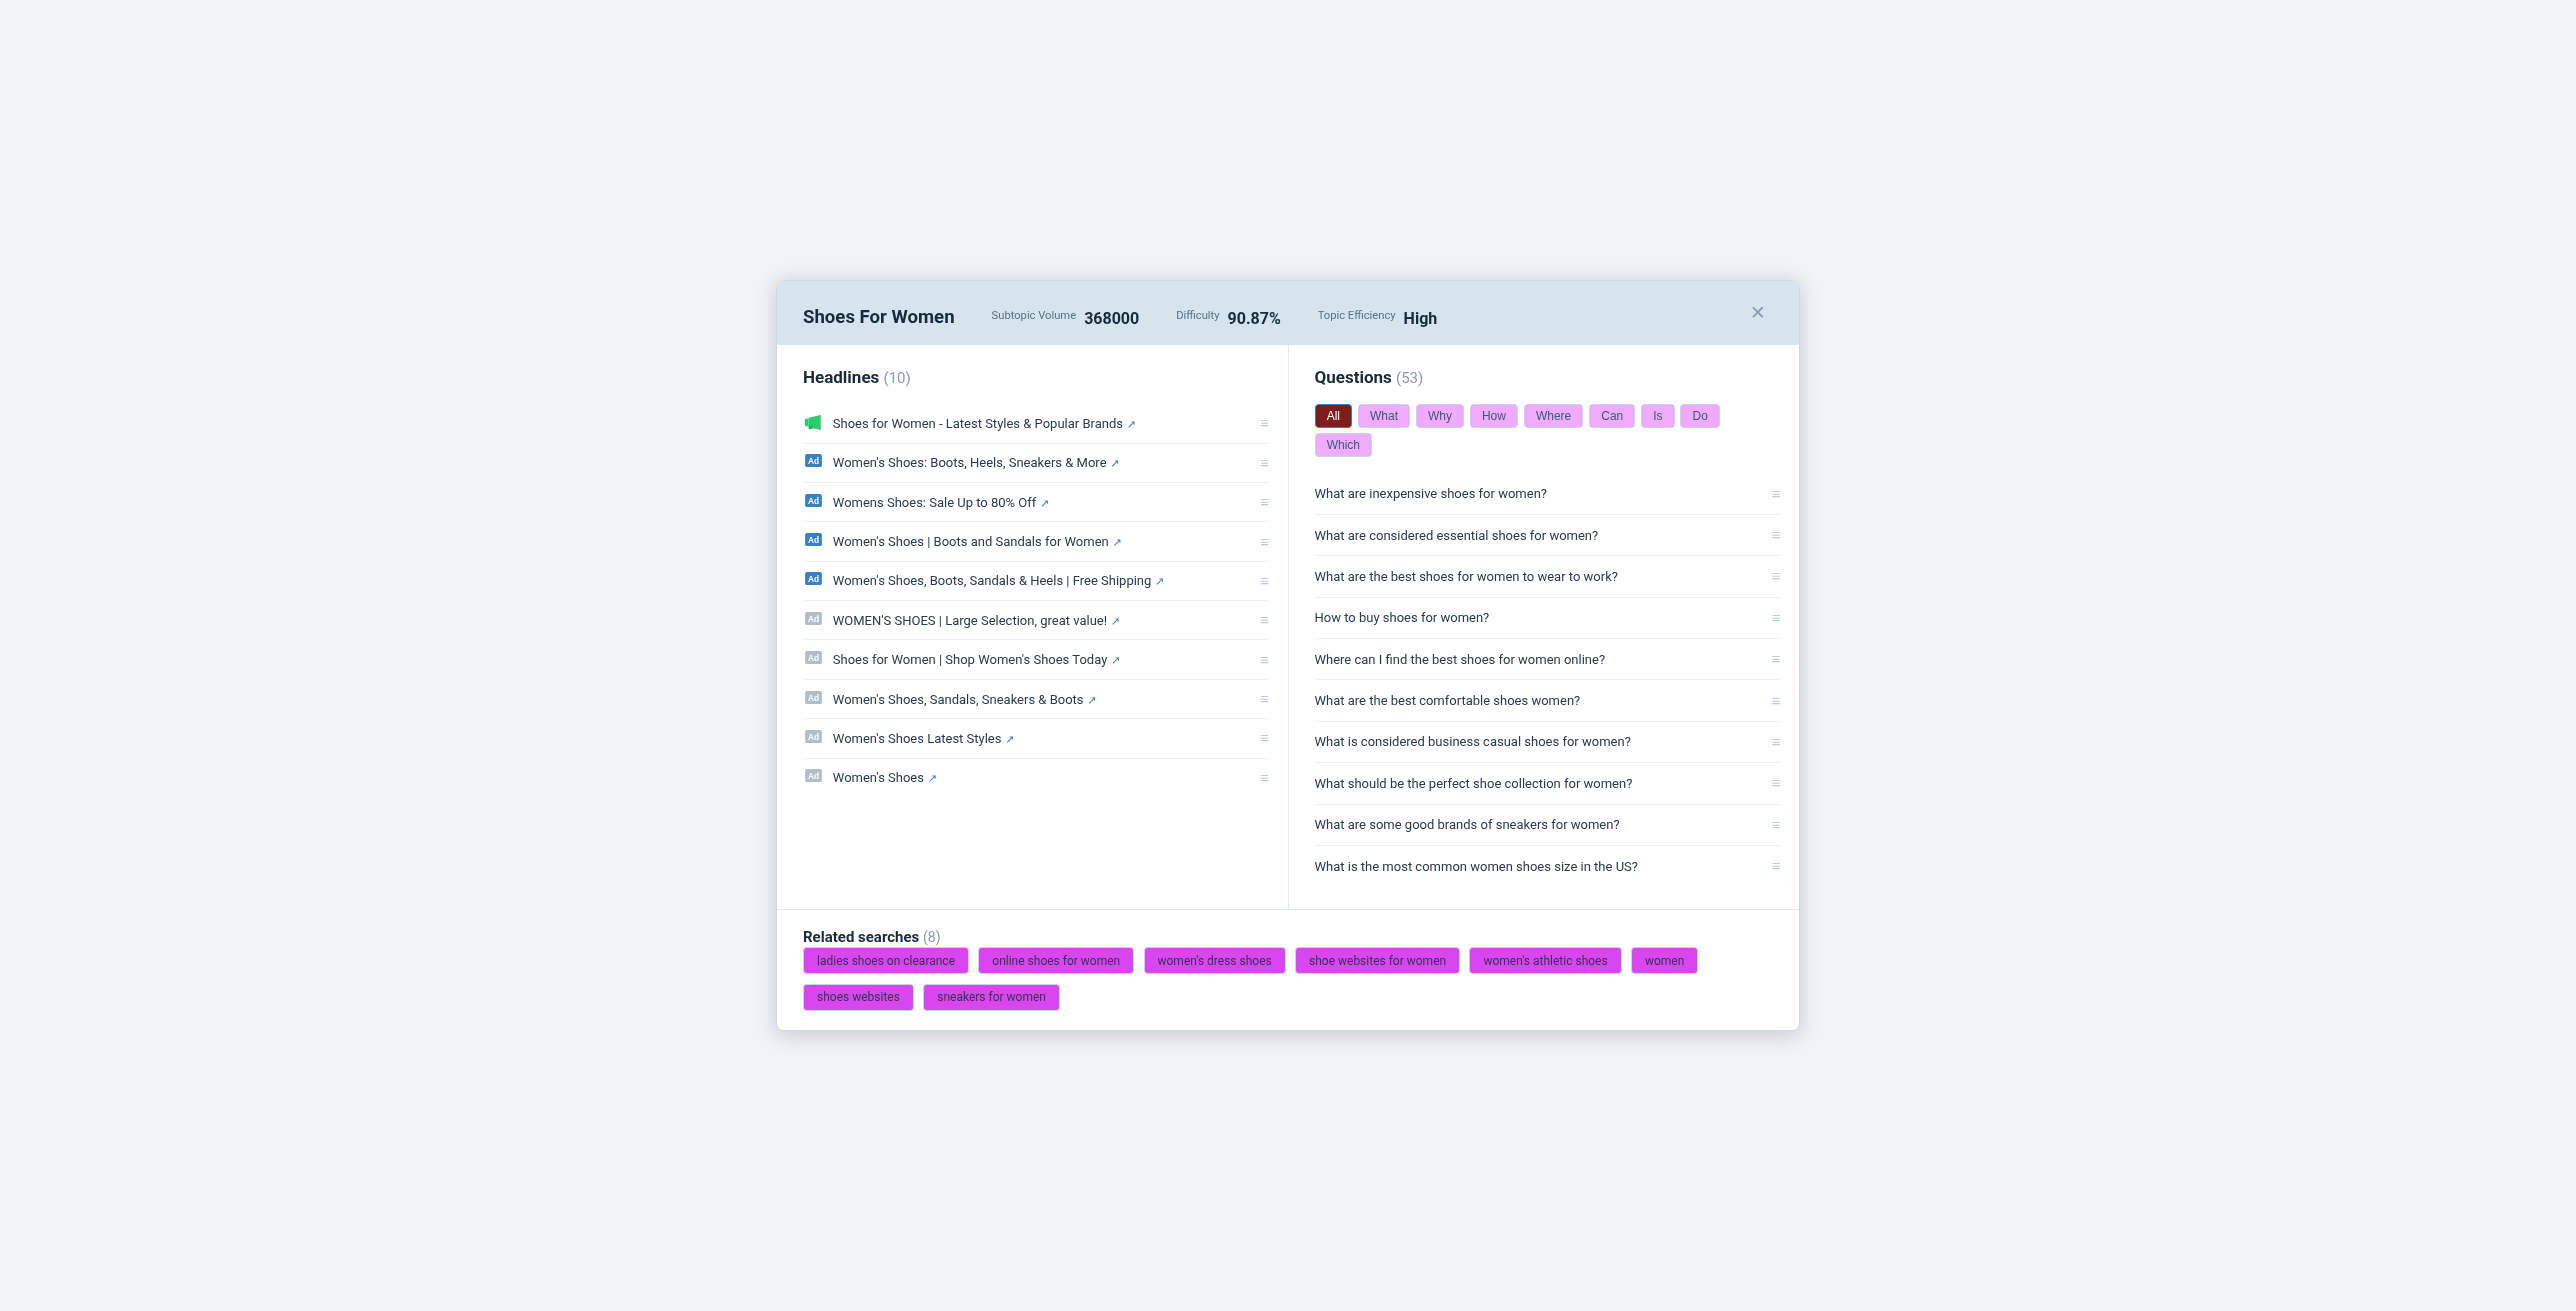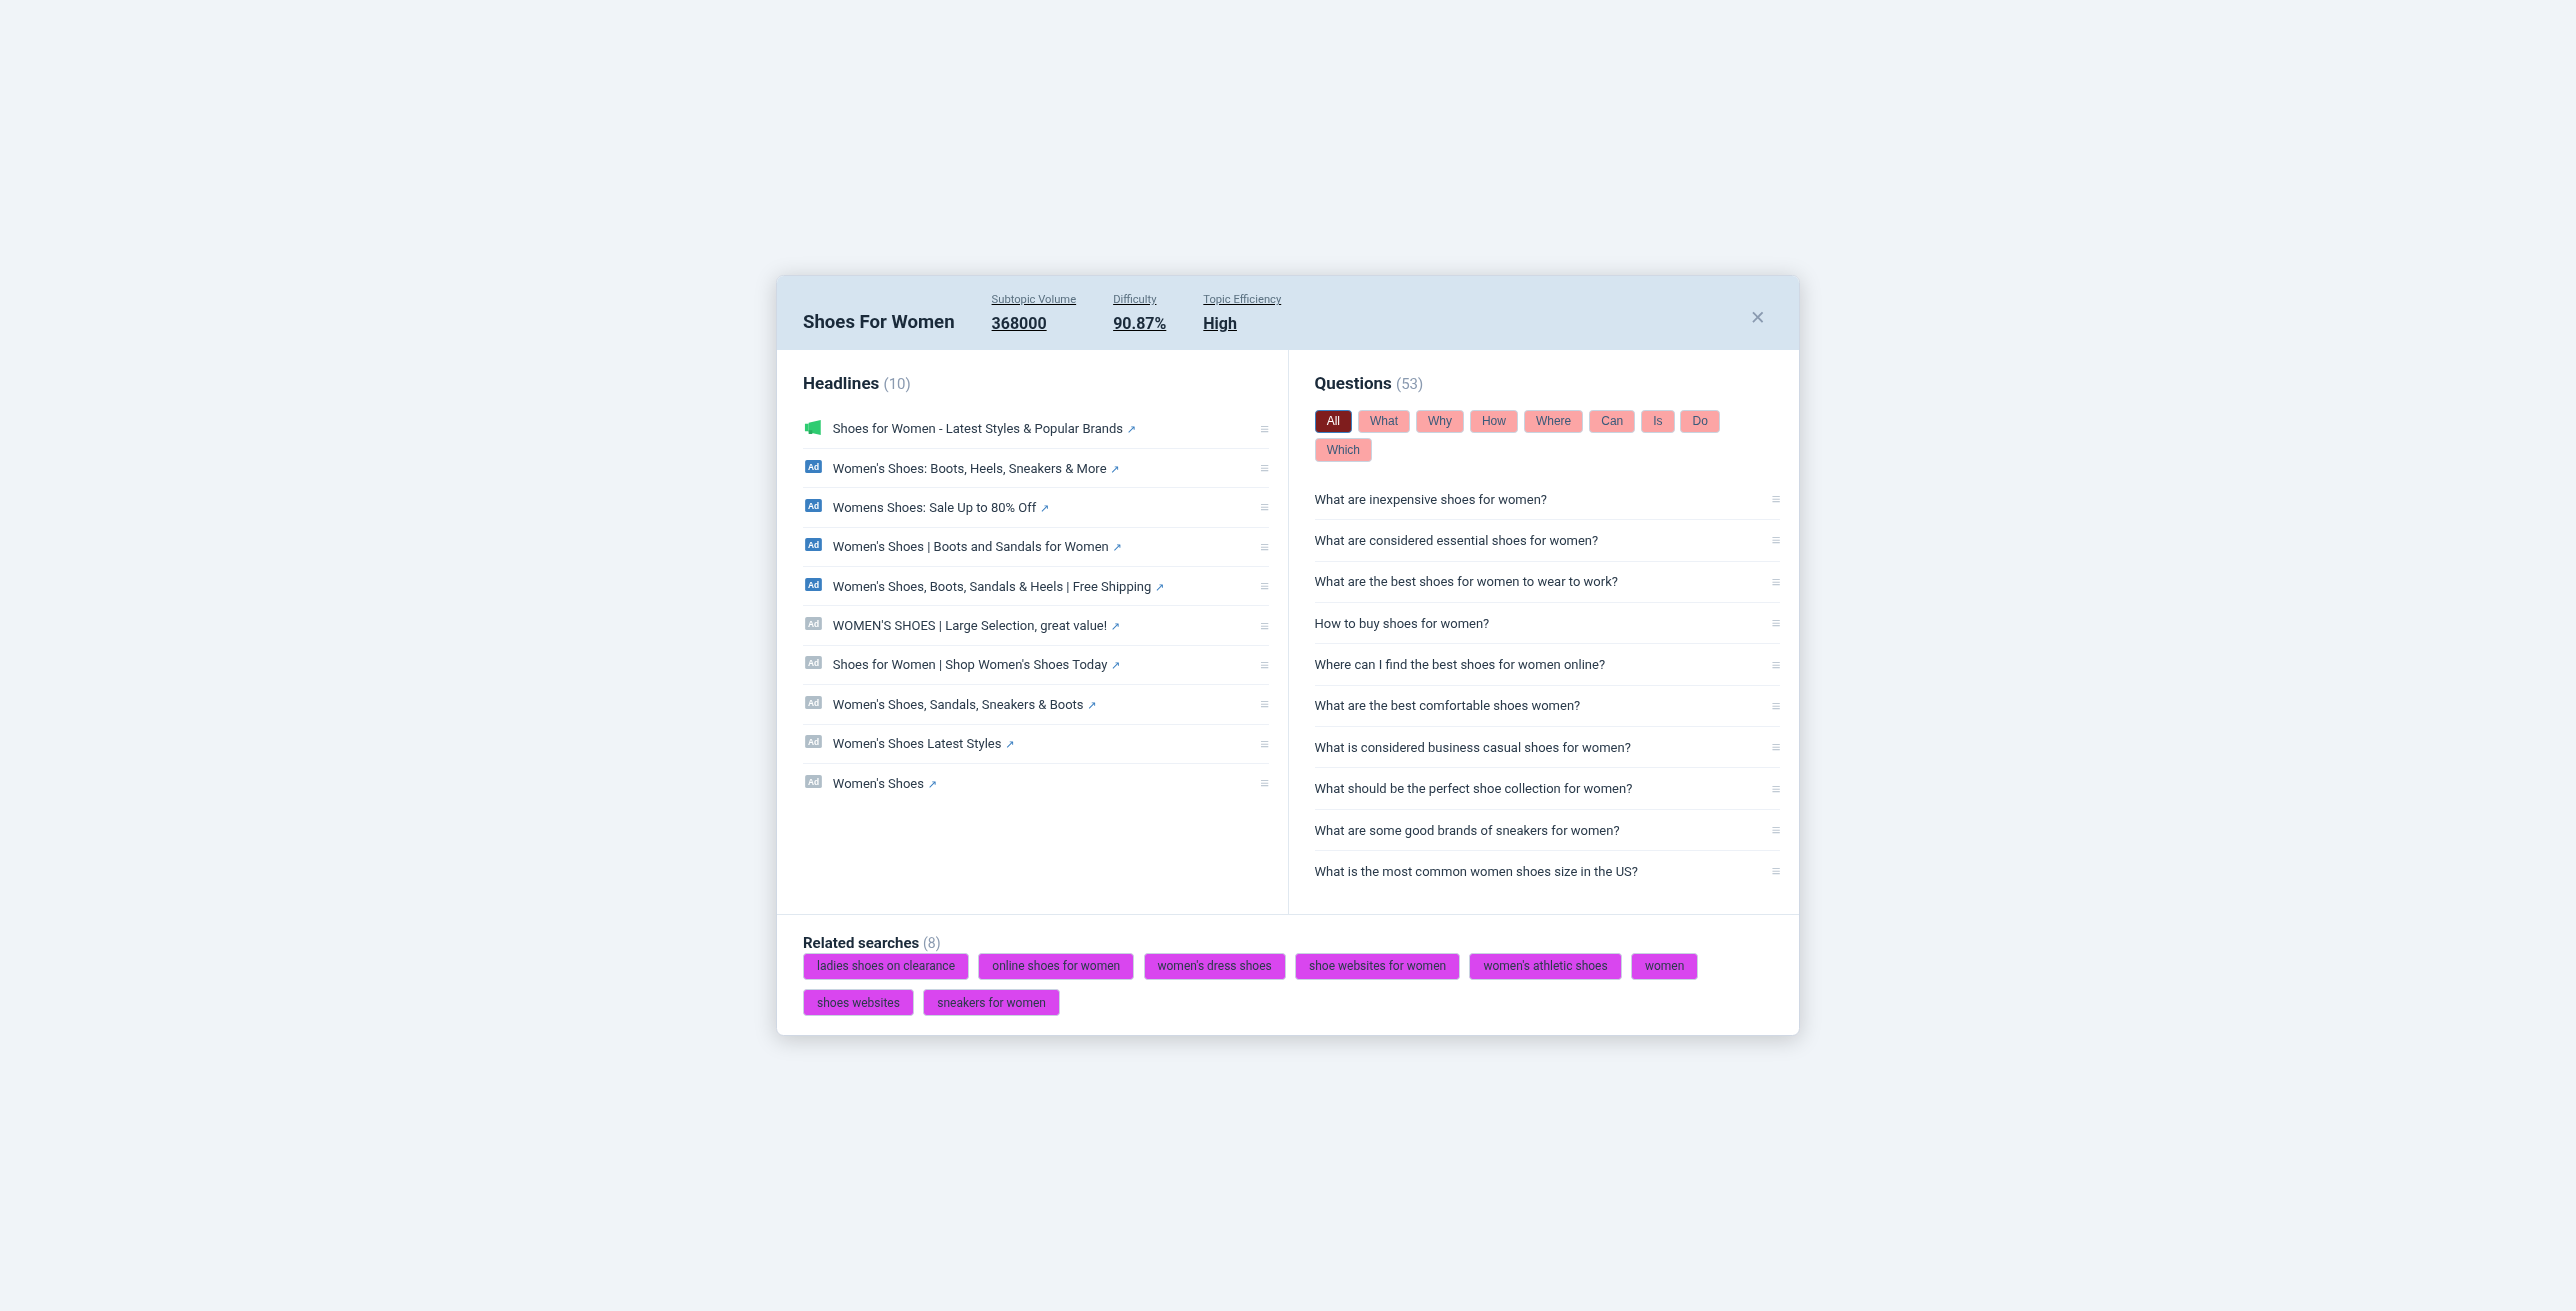--- a/index.html
+++ b/index.html
@@ -29,23 +29,22 @@
       gap: 37px;
     }
     .modal-title {
       font-size: 18.6px;
       font-weight: 700;
       color: #1a2a3a;
       min-width: 149px;
     }
     .header-stat {
       display: flex;
-      flex-direction: column;
+      flex-direction: row;
       gap: 8px;
-      text-decoration: underline;
     }
     .header-stat-label {
       font-size: 11.2px;
       color: #5a7080;
       font-weight: 400;
     }
     .header-stat-value {
       font-size: 16px;
       font-weight: 700;
       color: #1a2a3a;
@@ -124,21 +123,21 @@
     .filter-tabs {
       display: flex;
       gap: 5.6px;
       flex-wrap: wrap;
       margin-bottom: 17px;
     }
     .filter-tab {
       padding: 3.7px 11.2px;
       border-radius: 3.7px;
       border: 0.9px solid #c8d4e0;
-      background: #fca5a5;
+      background: #f0abfc;
       font-size: 12px;
       color: #3a5a7a;
       cursor: pointer;
     }
     .filter-tab.active {
       background: #7f1d1d;
       color: #fff;
       border-color: #3a7fc1;
     }
     .question-item {

